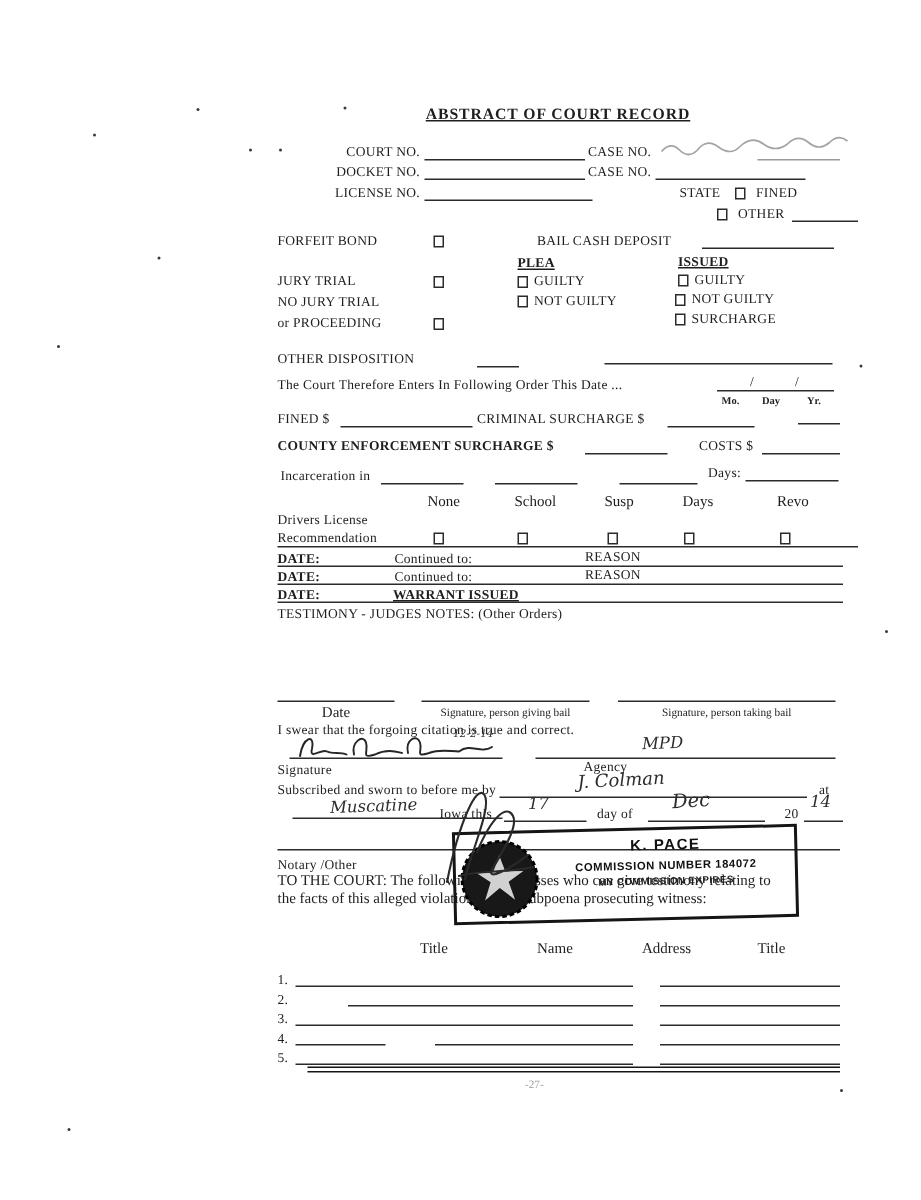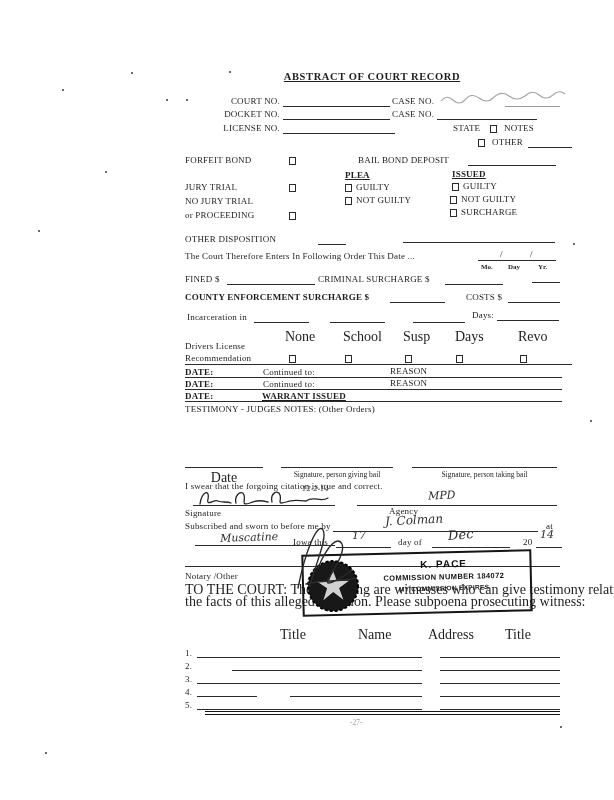--- a/index.html
+++ b/index.html
@@ -3,21 +3,21 @@
 <meta charset="utf-8">
 <style>
   * { margin:0; padding:0; box-sizing:border-box; }
   html,body { background:#ffffff; }
   .page {
     position:relative; width:614px; height:800px; background:#fff;
     font-family:"Liberation Serif", serif; color:#1e1e1e; overflow:hidden;
   }
   .abs { position:absolute; }
   .t  { font-size:9px; white-space:nowrap; letter-spacing:.2px; }
-  .t8 { font-size:14px; white-space:nowrap; }
+  .t8 { font-size:10px; white-space:nowrap; }
   .t7 { font-size:7px; white-space:nowrap; }
   .b  { font-weight:bold; }
   .u  { text-decoration:underline; }
   .ctr{ text-align:center; }
   .rt { text-align:right; }
   .line { border-bottom:1px solid #2b2b2b; }
   .fline { border-bottom:1px solid #9a9a9a; }
   .cb { position:absolute; width:7px; height:8px; border:1px solid #2b2b2b; background:transparent; }
   .hw { font-family:"DejaVu Serif", serif; font-style:italic; color:#2d2d2d; white-space:nowrap; }
   .dot { position:absolute; width:2px; height:2px; background:#3a3a3a; border-radius:50%; }
@@ -61,29 +61,29 @@
 
   <div class="abs t rt" style="top:109px;left:185px;width:95px">DOCKET NO.</div>
   <div class="abs line" style="top:109px;left:283px;width:107px;height:11px"></div>
   <div class="abs t" style="top:109px;left:392px">CASE NO.</div>
   <div class="abs line" style="top:109px;left:437px;width:100px;height:11px"></div>
 
   <div class="abs t rt" style="top:123px;left:185px;width:95px">LICENSE NO.</div>
   <div class="abs line" style="top:123px;left:283px;width:112px;height:11px"></div>
   <div class="abs t" style="top:123px;left:453px">STATE</div>
   <div class="cb" style="top:125px;left:490px"></div>
-  <div class="abs t" style="top:123px;left:504px">NOTES</div>
+  <div class="abs t" style="top:123px;left:504px">FINED</div>
 
   <div class="cb" style="top:139px;left:478px"></div>
   <div class="abs t" style="top:137px;left:492px">OTHER</div>
   <div class="abs line" style="top:137px;left:528px;width:44px;height:11px"></div>
 
   <div class="abs t" style="top:155px;left:185px">FORFEIT BOND</div>
   <div class="cb" style="top:157px;left:289px"></div>
-  <div class="abs t" style="top:155px;left:358px">BAIL BOND DEPOSIT</div>
+  <div class="abs t" style="top:155px;left:358px">BAIL CASH DEPOSIT</div>
   <div class="abs line" style="top:155px;left:468px;width:88px;height:11px"></div>
 
   <div class="abs t b u" style="top:170px;left:345px">PLEA</div>
   <div class="abs t b u" style="top:169px;left:452px">ISSUED</div>
 
   <div class="abs t" style="top:182px;left:185px">JURY TRIAL</div>
   <div class="cb" style="top:184px;left:289px"></div>
   <div class="cb" style="top:184px;left:345px"></div>
   <div class="abs t" style="top:182px;left:356px">GUILTY</div>
   <div class="cb" style="top:183px;left:452px"></div>

